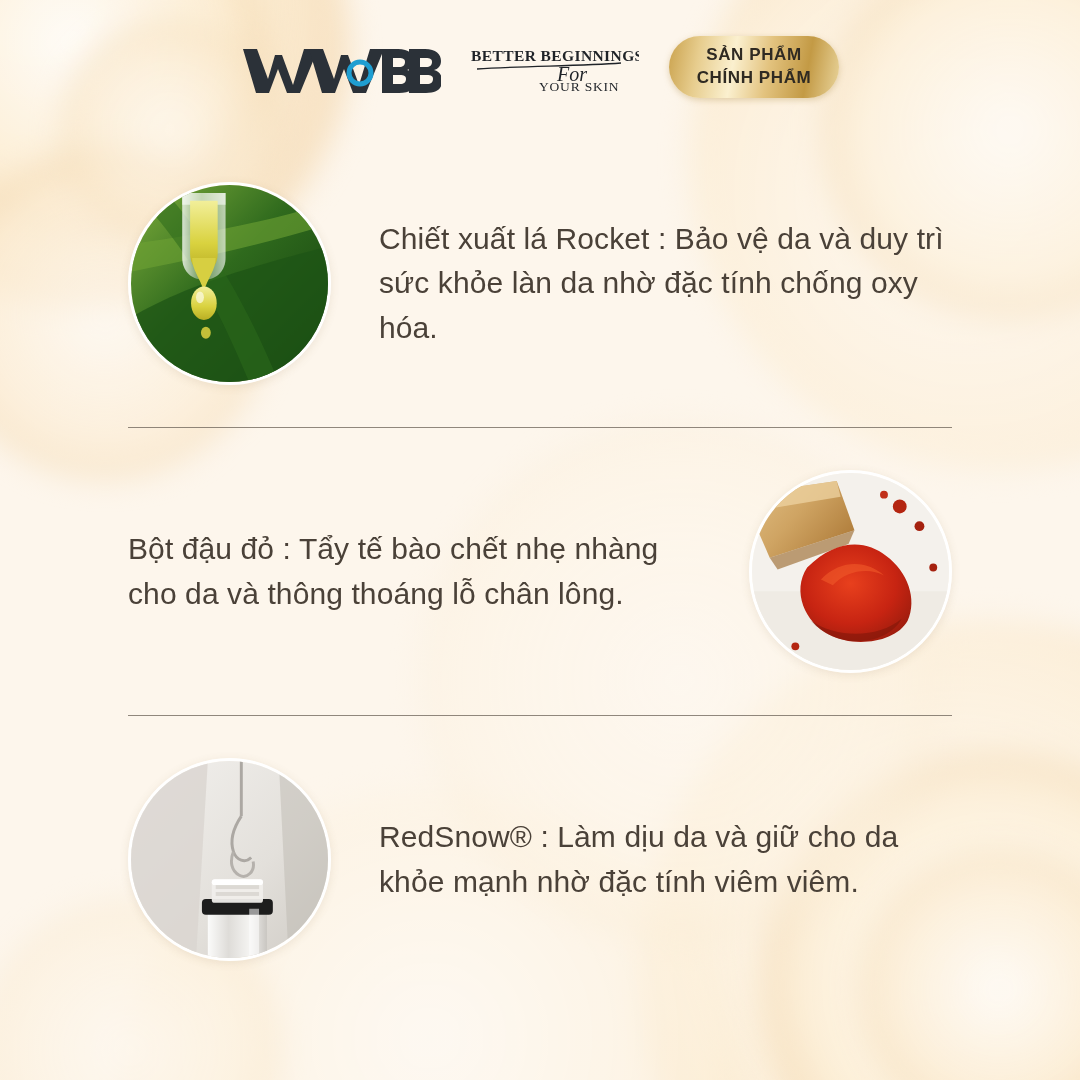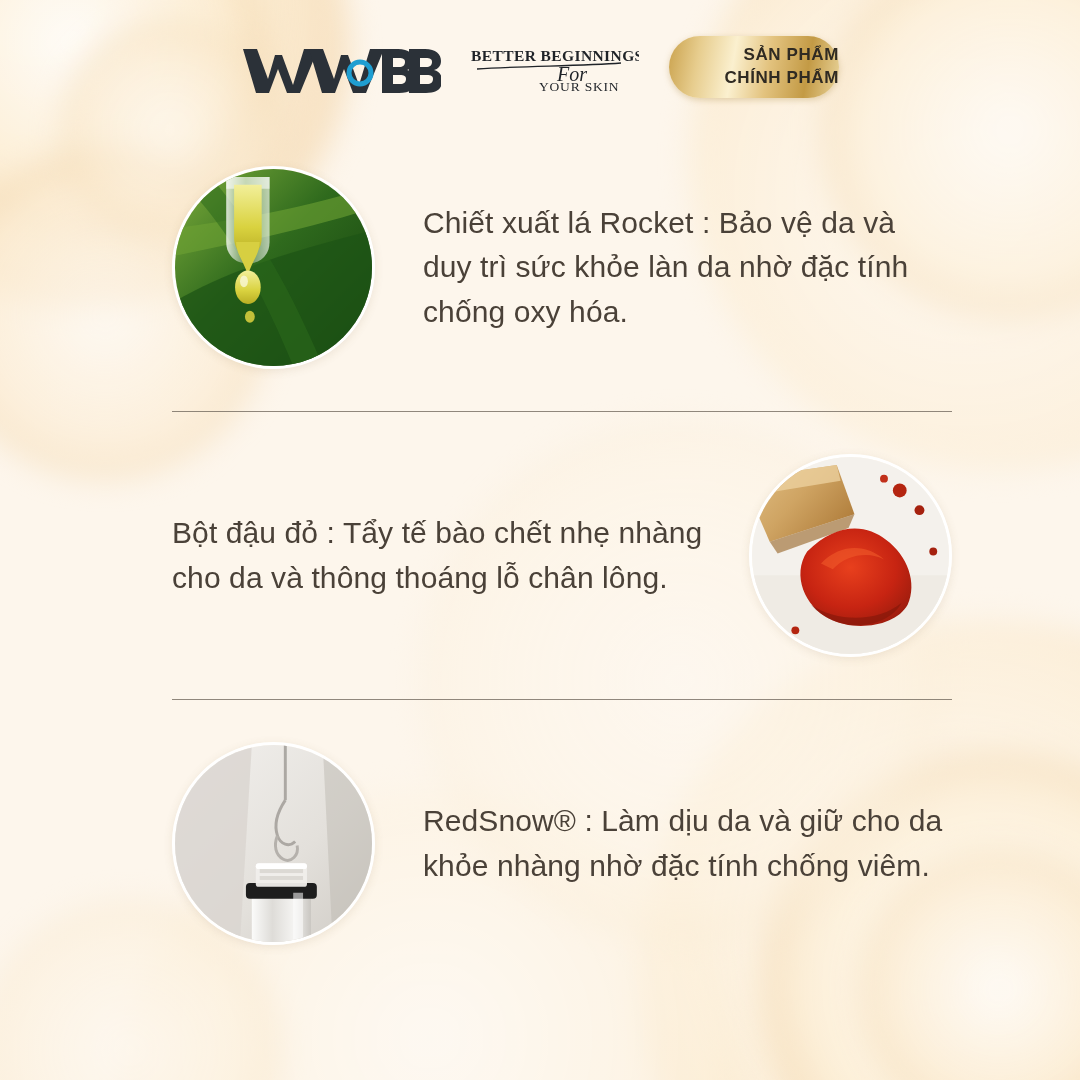--- a/index.html
+++ b/index.html
@@ -86,40 +86,39 @@
     gap: 30px;
     z-index: 5;
   }
   .logo-wrap { display: flex; align-items: center; }
   .logo-svg { display: block; }
   .tagline { width: 168px; position: relative; }
   .tagline-svg { display: block; }
   .badge {
     display: flex;
     flex-direction: column;
-    align-items: flex-end;
+    align-items: center;
     justify-content: center;
     width: 170px; height: 62px;
     border-radius: 31px;
     background: linear-gradient(100deg, #caa24d 0%, #e7cd8e 18%, #fbf0cf 38%, #e3c37f 58%, #c39a45 80%, #e9d49b 100%);
     box-shadow: 0 2px 6px rgba(176,140,70,0.35);
     color: #2f2a22;
     font-size: 17px;
     letter-spacing: 0.6px;
     line-height: 1.35;
     font-weight: 700;
     text-align: center;
   }
 
   
   .rows {
     position: absolute;
-    left: 0; right: 0; top: 160px;
+    left: 0; right: 0; top: 176px;
     z-index: 4;
-    padding-left: 44px;
   }
   .row {
     display: flex;
     align-items: center;
     padding: 0 128px;
   }
   .row.reverse { flex-direction: row-reverse; }
 
   .thumb {
     flex: 0 0 auto;
@@ -312,17 +311,17 @@
             <rect x="78" y="150" width="60" height="56" fill="url(#btl)"></rect>
             <rect x="72" y="140" width="72" height="16" rx="4" fill="#1d1d1d"></rect>
             <rect x="82" y="120" width="52" height="24" rx="3" fill="#f0eeeb" opacity="0.95"></rect>
             <rect x="82" y="120" width="52" height="6" rx="3" fill="#ffffff"></rect>
             <rect x="86" y="126" width="44" height="4" fill="#dcd9d4"></rect>
             <rect x="86" y="133" width="44" height="4" fill="#dcd9d4"></rect>
             <rect x="120" y="150" width="10" height="56" fill="#ffffff" opacity="0.55"></rect>
           </g>
         </svg>
       </div>
-      <div class="text">RedSnow® : Làm dịu da và giữ cho da khỏe nhàng nhờ đặc tính chống viêm.</div>
+      <div class="text">RedSnow® : Làm dịu da và giữ cho da khỏe mạnh nhờ đặc tính viêm viêm.</div>
     </div>
 
   </div>
 </div>
 
 </body></html>

